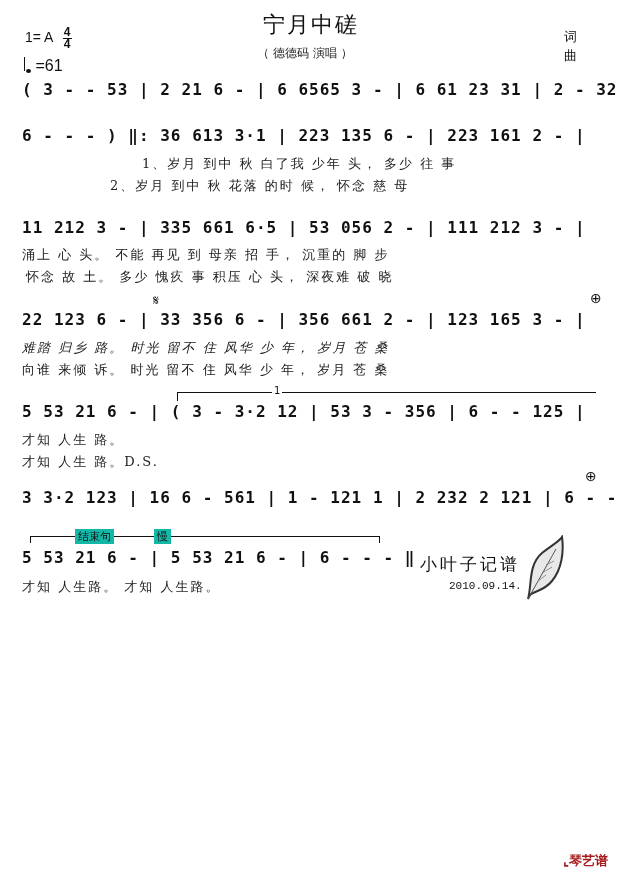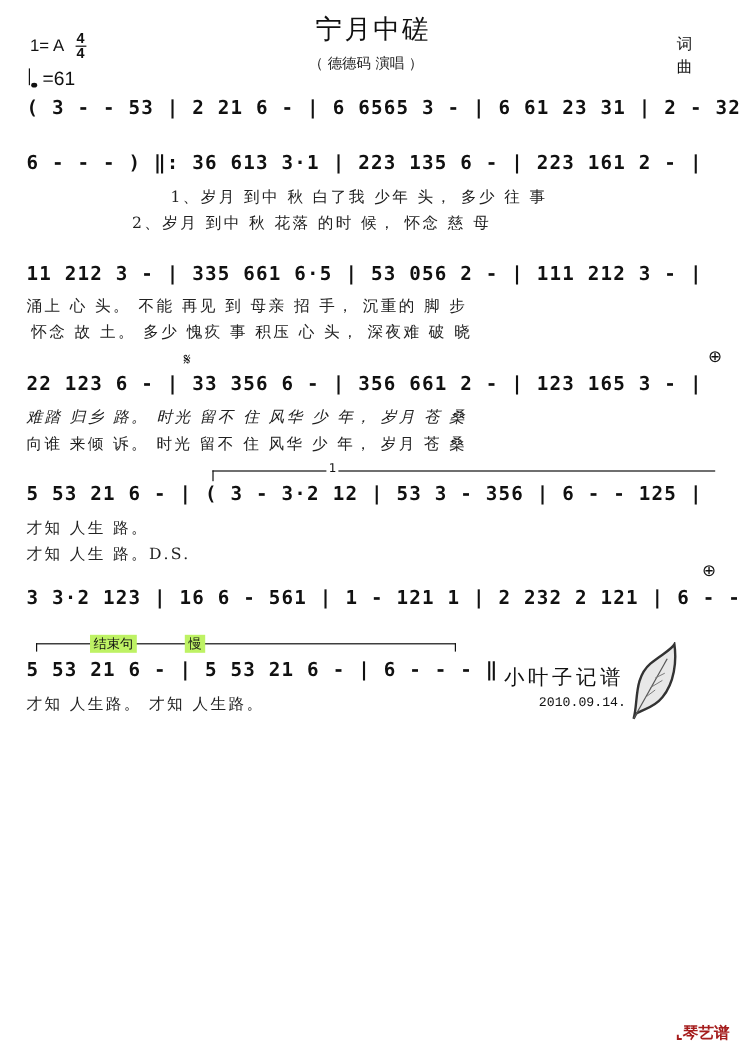--- a/index.html
+++ b/index.html
@@ -17,21 +17,21 @@
   .ci { right: 45px; top: 28px; font-size: 13px; }
   .qu { right: 45px; top: 47px; font-size: 13px; }
 
   .notes { font-family: "DejaVu Sans Mono", monospace; font-weight: bold; font-size: 16px; letter-spacing: 1px; }
   .lyric { font-family: "DejaVu Serif", serif; font-size: 13px; letter-spacing: 2px; color: #222; }
 
   .marker { font-size: 14px; }
   .volta { position: absolute; border-top: 1px solid #111; border-left: 1px solid #111; height: 8px; }
   .volta-label { position: absolute; font-size: 10px; background: #fff; padding: 0 2px; }
   .ending-bracket { position: absolute; border-top: 1px solid #111; border-left: 1px solid #111; border-right: 1px solid #111; height: 6px; }
-  .ending-label { position: absolute; font-size: 11px; background: #bef264; padding: 0 3px; font-family: "DejaVu Serif", serif; }
+  .ending-label { position: absolute; font-size: 11px; background: #14b8a6; padding: 0 3px; font-family: "DejaVu Serif", serif; }
 
   .sig { left: 420px; top: 553px; font-size: 17px; font-family: "DejaVu Serif", serif; letter-spacing: 3px; }
   .sigdate { left: 437px; top: 580px; font-size: 11px; font-family: "Liberation Mono", monospace; margin-left: 12px; }
   .leaf { left: 522px; top: 535px; width: 44px; height: 66px; }
   .watermark { right: 14px; bottom: 12px; color: #a51d1d; font-size: 13px; font-weight: bold; }
 </style>
 </head>
 <body>
 
 <div class="abs title">宁月中磋</div>

